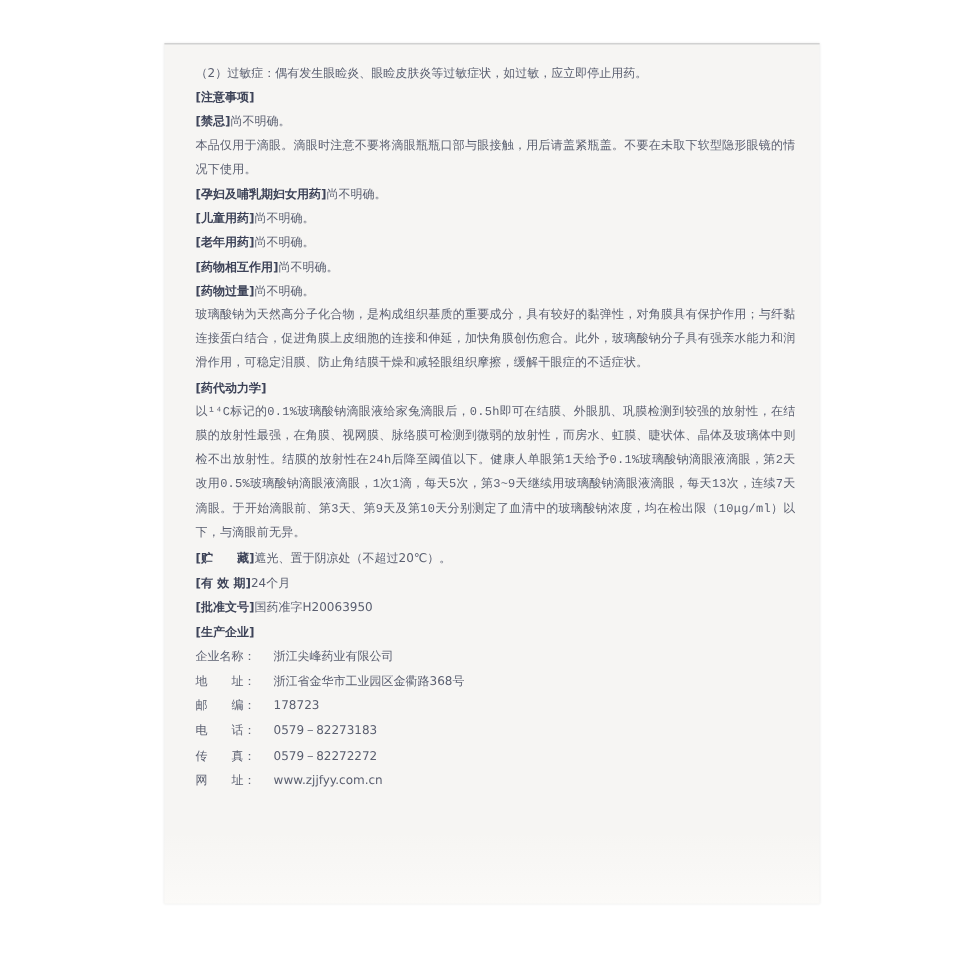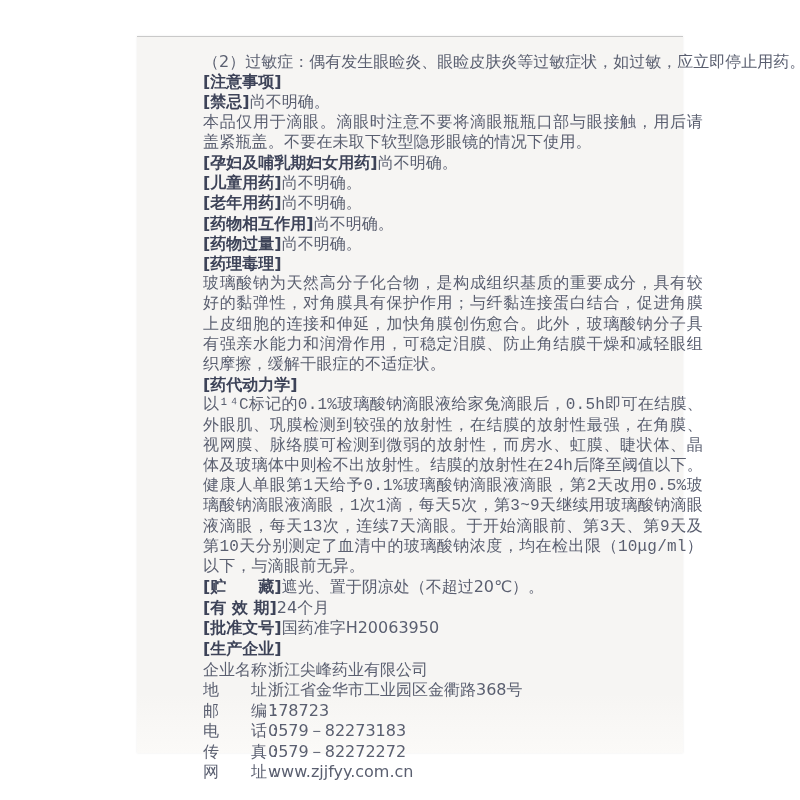--- a/index.html
+++ b/index.html
@@ -12,21 +12,21 @@
     background:#f6f5f3;
     box-shadow: 0 0 2px rgba(0,0,0,0.08);
     border-top:1px solid #c9c9c9;
   }
   .paper::after {
     content:""; position:absolute; left:0; right:0; bottom:0; height:60px;
     background:linear-gradient(to bottom, rgba(246,245,243,0), #fbfaf8);
   }
   .content {
     position:absolute; left:163px; top:52px; width:500px;
-    color:#5a5f70; font-size:16px; line-height:20.2px;margin-left:40px;
+    color:#5a5f70; font-size:10px; line-height:20.2px;
   }
   .line { white-space:nowrap; height:20.2px; }
   .hdr { color:#3d4358; font-weight:bold; }
   .para { white-space:normal; text-align:justify; letter-spacing:0.2px;font-family:Liberation Mono, monospace; }
   .kv { display:flex; white-space:nowrap; height:20.6px; line-height:20.6px; }
   .addr-label { display:inline-block; width:65px; white-space:pre; }
 </style>
 </head>
 <body>
 
@@ -56,21 +56,20 @@
   </div>
 
   <div class="line">
     <span class="hdr">[药物相互作用]</span><span>尚不明确。</span>
   </div>
 
   <div class="line">
     <span class="hdr">[药物过量]</span><span>尚不明确。</span>
   </div>
 
-  <div class="line hdr">[药理毒理]</div>
   <div class="para">玻璃酸钠为天然高分子化合物，是构成组织基质的重要成分，具有较好的黏弹性，对角膜具有保护作用；与纤黏连接蛋白结合，促进角膜上皮细胞的连接和伸延，加快角膜创伤愈合。此外，玻璃酸钠分子具有强亲水能力和润滑作用，可稳定泪膜、防止角结膜干燥和减轻眼组织摩擦，缓解干眼症的不适症状。</div>
 
   <div class="line hdr">[药代动力学]</div>
   <div class="para">以¹⁴C标记的0.1%玻璃酸钠滴眼液给家兔滴眼后，0.5h即可在结膜、外眼肌、巩膜检测到较强的放射性，在结膜的放射性最强，在角膜、视网膜、脉络膜可检测到微弱的放射性，而房水、虹膜、睫状体、晶体及玻璃体中则检不出放射性。结膜的放射性在24h后降至阈值以下。健康人单眼第1天给予0.1%玻璃酸钠滴眼液滴眼，第2天改用0.5%玻璃酸钠滴眼液滴眼，1次1滴，每天5次，第3~9天继续用玻璃酸钠滴眼液滴眼，每天13次，连续7天滴眼。于开始滴眼前、第3天、第9天及第10天分别测定了血清中的玻璃酸钠浓度，均在检出限（10μg/ml）以下，与滴眼前无异。</div>
 
   <div class="kv">
     <span class="hdr">[贮　　藏]</span>
       <span>遮光、置于阴凉处（不超过20℃）。</span>
   </div>
   <div class="kv">

